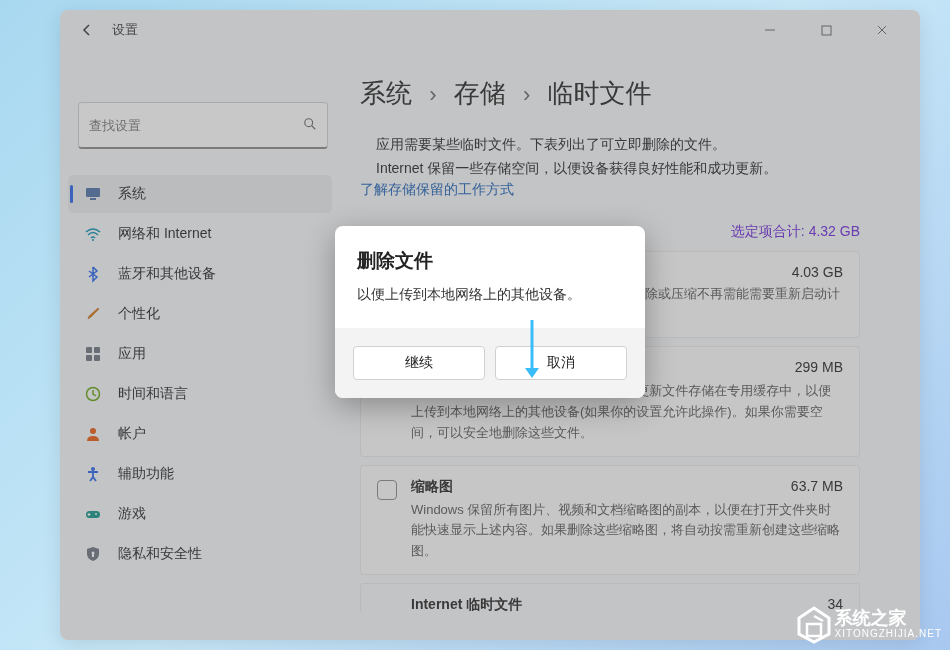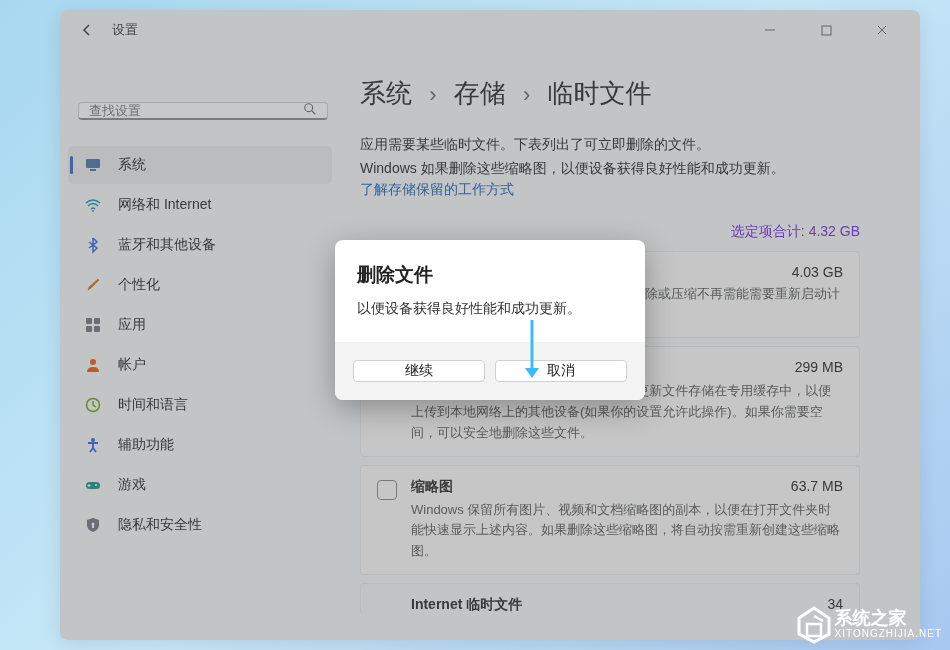--- a/index.html
+++ b/index.html
@@ -31,21 +31,21 @@
     }
     .back-btn { width: 30px; height: 30px; display: flex; align-items: center; justify-content: center; cursor: pointer; border-radius: 4px; }
     .settings-title { margin-left: 10px; font-size: 13px; color: #333; }
     .title-right { margin-left: auto; display: flex; gap: 20px; padding-right: 8px; }
     .title-icon { width: 36px; height: 30px; display: flex; align-items: center; justify-content: center; color: #666; cursor: pointer; }
 
     .window-body { flex: 1; display: flex; overflow: hidden; }
     .sidebar { width: 280px; padding: 12px 8px; display: flex; flex-direction: column; }
     .search-box {
       margin: 40px 4px 20px 10px;
-      height: 18px;
+      height: 47px;
       background: #fdfdfd;
       border: 1px solid #d0d0d0;
       border-radius: 4px;
       border-bottom: 2px solid #888;
       display: flex;
       align-items: center;
       padding: 0 10px;
     }
     .search-box input { flex: 1; border: none; outline: none; background: transparent; font-size: 13px; color: #666; }
     .search-icon { color: #666; font-size: 14px; }
@@ -62,21 +62,21 @@
       color: #222;
       position: relative;
     }
     .nav-item.active { background: #eaecef; }
     .nav-item.active::before { content: ""; position: absolute; left: 2px; top: 10px; bottom: 10px; width: 3px; background: #2563eb; border-radius: 2px; }
     .nav-icon { width: 22px; height: 22px; margin-right: 14px; display: flex; align-items: center; justify-content: center; }
 
     .content { flex: 1; padding: 12px 60px 12px 20px; overflow-y: auto; }
     .breadcrumb { font-size: 26px; color: #222; margin-bottom: 22px; margin-top: 14px; }
     .breadcrumb .sep { color: #666; margin: 0 10px; font-size: 22px; }
-    .desc { font-size: 14px; color: #222; line-height: 1.7; }
+    .desc { font-size: 14px; color: #222; line-height: 1.7; margin-left: 16px; }
     .link { color: #1a5fb4; font-size: 14px; cursor: pointer; }
 
     .selection-total { text-align: right; font-size: 14px; color: #6d28d9; margin-top: 24px; margin-bottom: 10px; }
 
     .file-item {
       background: #fafbfc;
       border: 1px solid #e8e8e8;
       border-radius: 4px;
       padding: 12px 16px;
       margin-bottom: 8px;
@@ -100,36 +100,36 @@
     .file-size { font-weight: 400; }
     .file-desc { font-size: 13px; color: #555; line-height: 1.6; margin-top: 4px; }
 
     .modal-backdrop {
       position: absolute; inset: 0;
       background: rgba(100,100,100,0.35);
       z-index: 10;
     }
     .modal {
       position: absolute;
-      top: 230px; left: 50%;
+      top: 216px; left: 50%;
       transform: translateX(-50%);
       width: 310px;
       background: white;
       border-radius: 8px;
       overflow: hidden;
       z-index: 20;
       box-shadow: 0 8px 30px rgba(0,0,0,0.3);
     }
     .modal-body { padding: 22px 22px 24px; }
     .modal-title { font-size: 19px; font-weight: 600; color: #222; margin-bottom: 12px; }
     .modal-text { font-size: 14px; color: #333; }
     .modal-footer { background: #f3f3f3; padding: 18px; display: flex; gap: 10px; }
     .modal-btn {
       flex: 1;
-      height: 22px;
+      height: 34px;
       background: white;
       border: 1px solid #d0d0d0;
       border-radius: 4px;
       font-size: 14px;
       color: #222;
       cursor: pointer;
       display: flex;
       align-items: center;
       justify-content: center;
     }
@@ -236,34 +236,34 @@
                 <rect x="10" y="2" width="6" height="6" rx="1" fill="#6b7280"></rect>
                 <rect x="2" y="10" width="6" height="6" rx="1" fill="#6b7280"></rect>
                 <rect x="10" y="10" width="6" height="6" rx="1" fill="#6b7280"></rect>
               </svg>
             </span>
           <span>应用</span>
         </div>
         <div class="nav-item">
           <span class="nav-icon">
               <svg width="18" height="18" viewBox="0 0 18 18">
+                <circle cx="9" cy="9" r="6.5" stroke="#65a30d" stroke-width="1.5" fill="none"></circle>
+                <path d="M9 5 L9 9 L12 11" stroke="#65a30d" stroke-width="1.5" fill="none"></path>
+              </svg>
+            </span>
+          <span>时间和语言</span>
+        </div>
+        <div class="nav-item">
+          <span class="nav-icon">
+              <svg width="18" height="18" viewBox="0 0 18 18">
                 <circle cx="9" cy="6" r="3" fill="#ea580c"></circle>
                 <path d="M3 16 Q3 11 9 11 Q15 11 15 16 Z" fill="#ea580c"></path>
               </svg>
             </span>
           <span>帐户</span>
-        </div>
-        <div class="nav-item">
-          <span class="nav-icon">
-              <svg width="18" height="18" viewBox="0 0 18 18">
-                <circle cx="9" cy="9" r="6.5" stroke="#65a30d" stroke-width="1.5" fill="none"></circle>
-                <path d="M9 5 L9 9 L12 11" stroke="#65a30d" stroke-width="1.5" fill="none"></path>
-              </svg>
-            </span>
-          <span>时间和语言</span>
         </div>
         <div class="nav-item">
           <span class="nav-icon">
               <svg width="18" height="18" viewBox="0 0 18 18">
                 <circle cx="9" cy="4" r="2" fill="#2563eb"></circle>
                 <path d="M4 7 L14 7 M9 7 L9 12 M9 12 L6 16 M9 12 L12 16" stroke="#2563eb" stroke-width="1.8"></path>
               </svg>
             </span>
           <span>辅助功能</span>
         </div>
@@ -292,21 +292,21 @@
 
     <div class="content">
       <div class="breadcrumb">
         <span>系统</span>
         <span class="sep">›</span>
         <span>存储</span>
         <span class="sep">›</span>
         <span>临时文件</span>
       </div>
       <div class="desc">应用需要某些临时文件。下表列出了可立即删除的文件。</div>
-      <div class="desc">Windows 如果删除这些缩略图，以便设备获得良好性能和成功更新。</div>
+      <div class="desc">Internet 保留一些存储空间，以便设备获得良好性能和成功更新。</div>
       <div class="link">了解存储保留的工作方式</div>
 
       <div class="selection-total">
         <span>选定项合计: </span><span>4.32 GB</span>
       </div>
 
       <div class="file-item">
         <div class="file-item-header">
           <div class="checkbox checked"></div>
           <div class="file-text">
@@ -357,21 +357,21 @@
         </div>
       </div>
 
     </div>
   </div>
 
   <div class="modal-backdrop"></div>
   <div class="modal">
     <div class="modal-body">
       <div class="modal-title">删除文件</div>
-      <div class="modal-text">以便设备获得良好性能和成功更新。</div>
+      <div class="modal-text">以便上传到本地网络上的其他设备。</div>
     </div>
     <div class="modal-footer">
       <div class="modal-btn">继续</div>
       <div class="modal-btn">取消</div>
     </div>
   </div>
 
   <div class="arrow-overlay">
     <svg width="20" height="62" viewBox="0 0 20 62">
       <line x1="10" y1="2" x2="10" y2="52" stroke="#38bdf8" stroke-width="3"></line>

